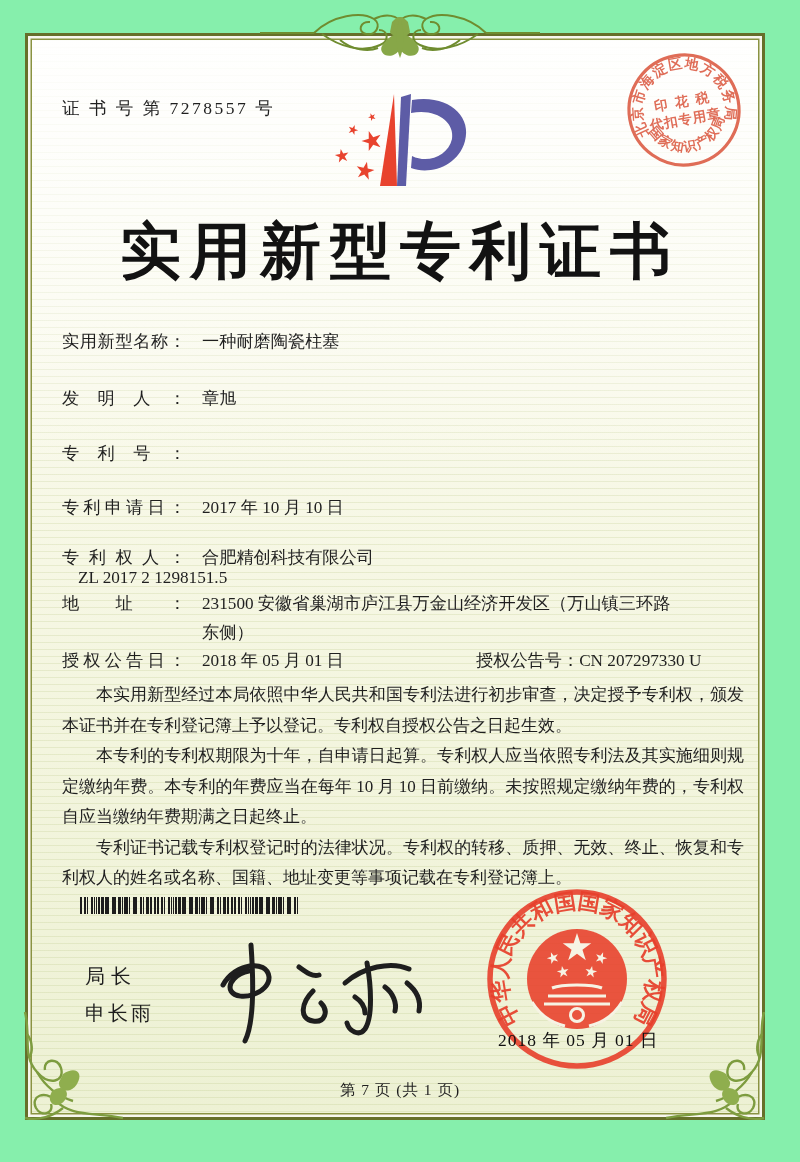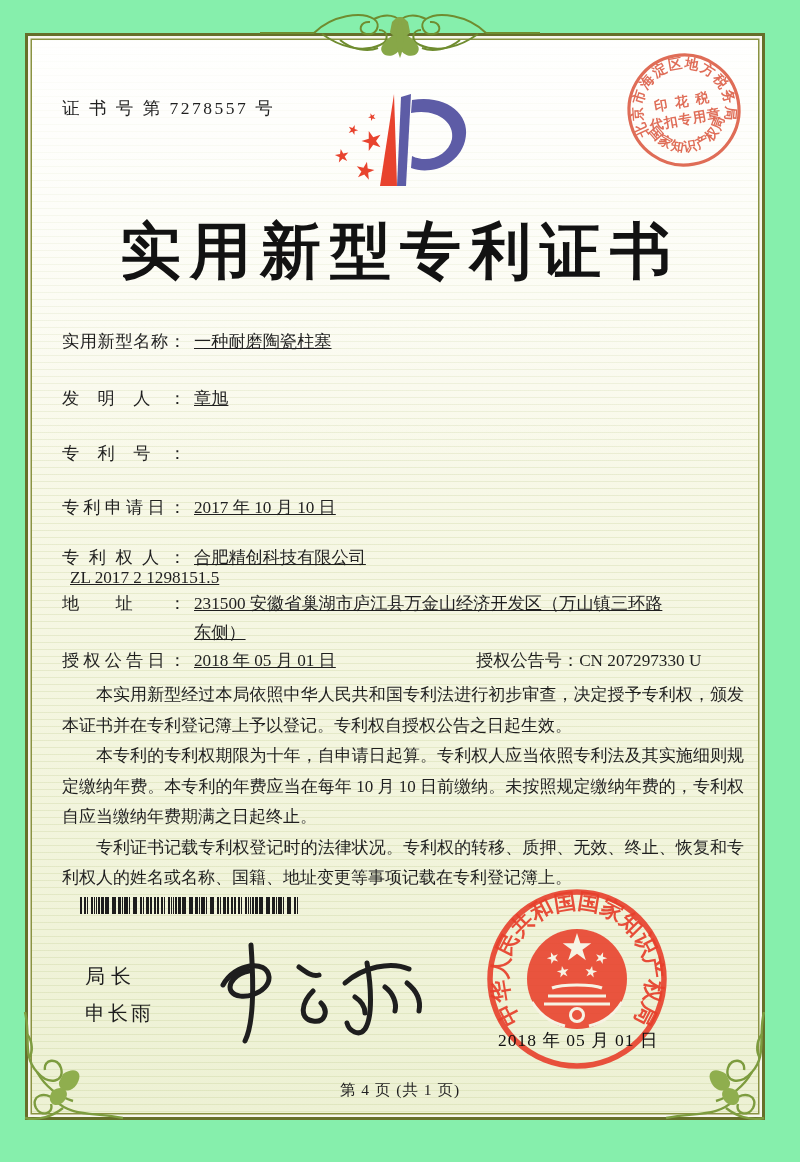--- a/index.html
+++ b/index.html
@@ -24,21 +24,21 @@
       linear-gradient(180deg,#fdfdf6 0%,#f9f9ea 32%,#f3f5de 66%,#edf1d4 100%);
   }
   .orn{position:absolute;pointer-events:none;}
   .cert-no{position:absolute;left:62px;top:96px;font-size:17.5px;letter-spacing:2.5px;}
   .title{
     position:absolute;left:0;top:211px;width:800px;text-align:center;
     font-size:61px;font-weight:600;letter-spacing:9px;color:#121212;
   }
   .row{position:absolute;left:62px;width:680px;font-size:17.2px;display:flex;align-items:flex-start;line-height:29px;}
   .row .lbl{display:inline-block;width:124px;flex:0 0 124px;text-align:justify;text-align-last:justify;}
-  .row .val{margin-left:8px;text-decoration:underline;}
+  .row .val{margin-left:16px;}
   .row .val.addr{max-width:470px;}
   .grant-right{position:absolute;left:368px;top:0;display:flex;margin-left:46px;}
   .paras{position:absolute;left:62px;top:680px;width:682px;font-size:17px;line-height:30.5px;text-align:justify;}
   .paras p{margin:0;text-indent:2em;}
   .barcode{
     position:absolute;left:80px;top:897px;width:218px;height:17px;
     background:
       repeating-linear-gradient(90deg,#1d1d1d 0 2px,rgba(0,0,0,0) 2px 5px,#1d1d1d 5px 6px,rgba(0,0,0,0) 6px 11px),
       repeating-linear-gradient(90deg,#1d1d1d 0 1px,rgba(0,0,0,0) 1px 4px,#1d1d1d 4px 6px,rgba(0,0,0,0) 6px 7px);
   }
@@ -219,15 +219,15 @@
         <path d="M62,120 H128"></path>
         <circle cx="95" cy="131" r="6.5"></circle>
         <path d="M50,118 C58,131 70,139 83,142"></path>
         <path d="M140,118 C132,131 120,139 107,142"></path>
       </g>
     </g>
   </svg>
 
   <div class="seal-date">2018 年 05 月 01 日</div>
 
-  <div class="footer">第 4 页 (共 1 页)</div>
+  <div class="footer">第 7 页 (共 1 页)</div>
 
 </div>
 
 </body></html>

